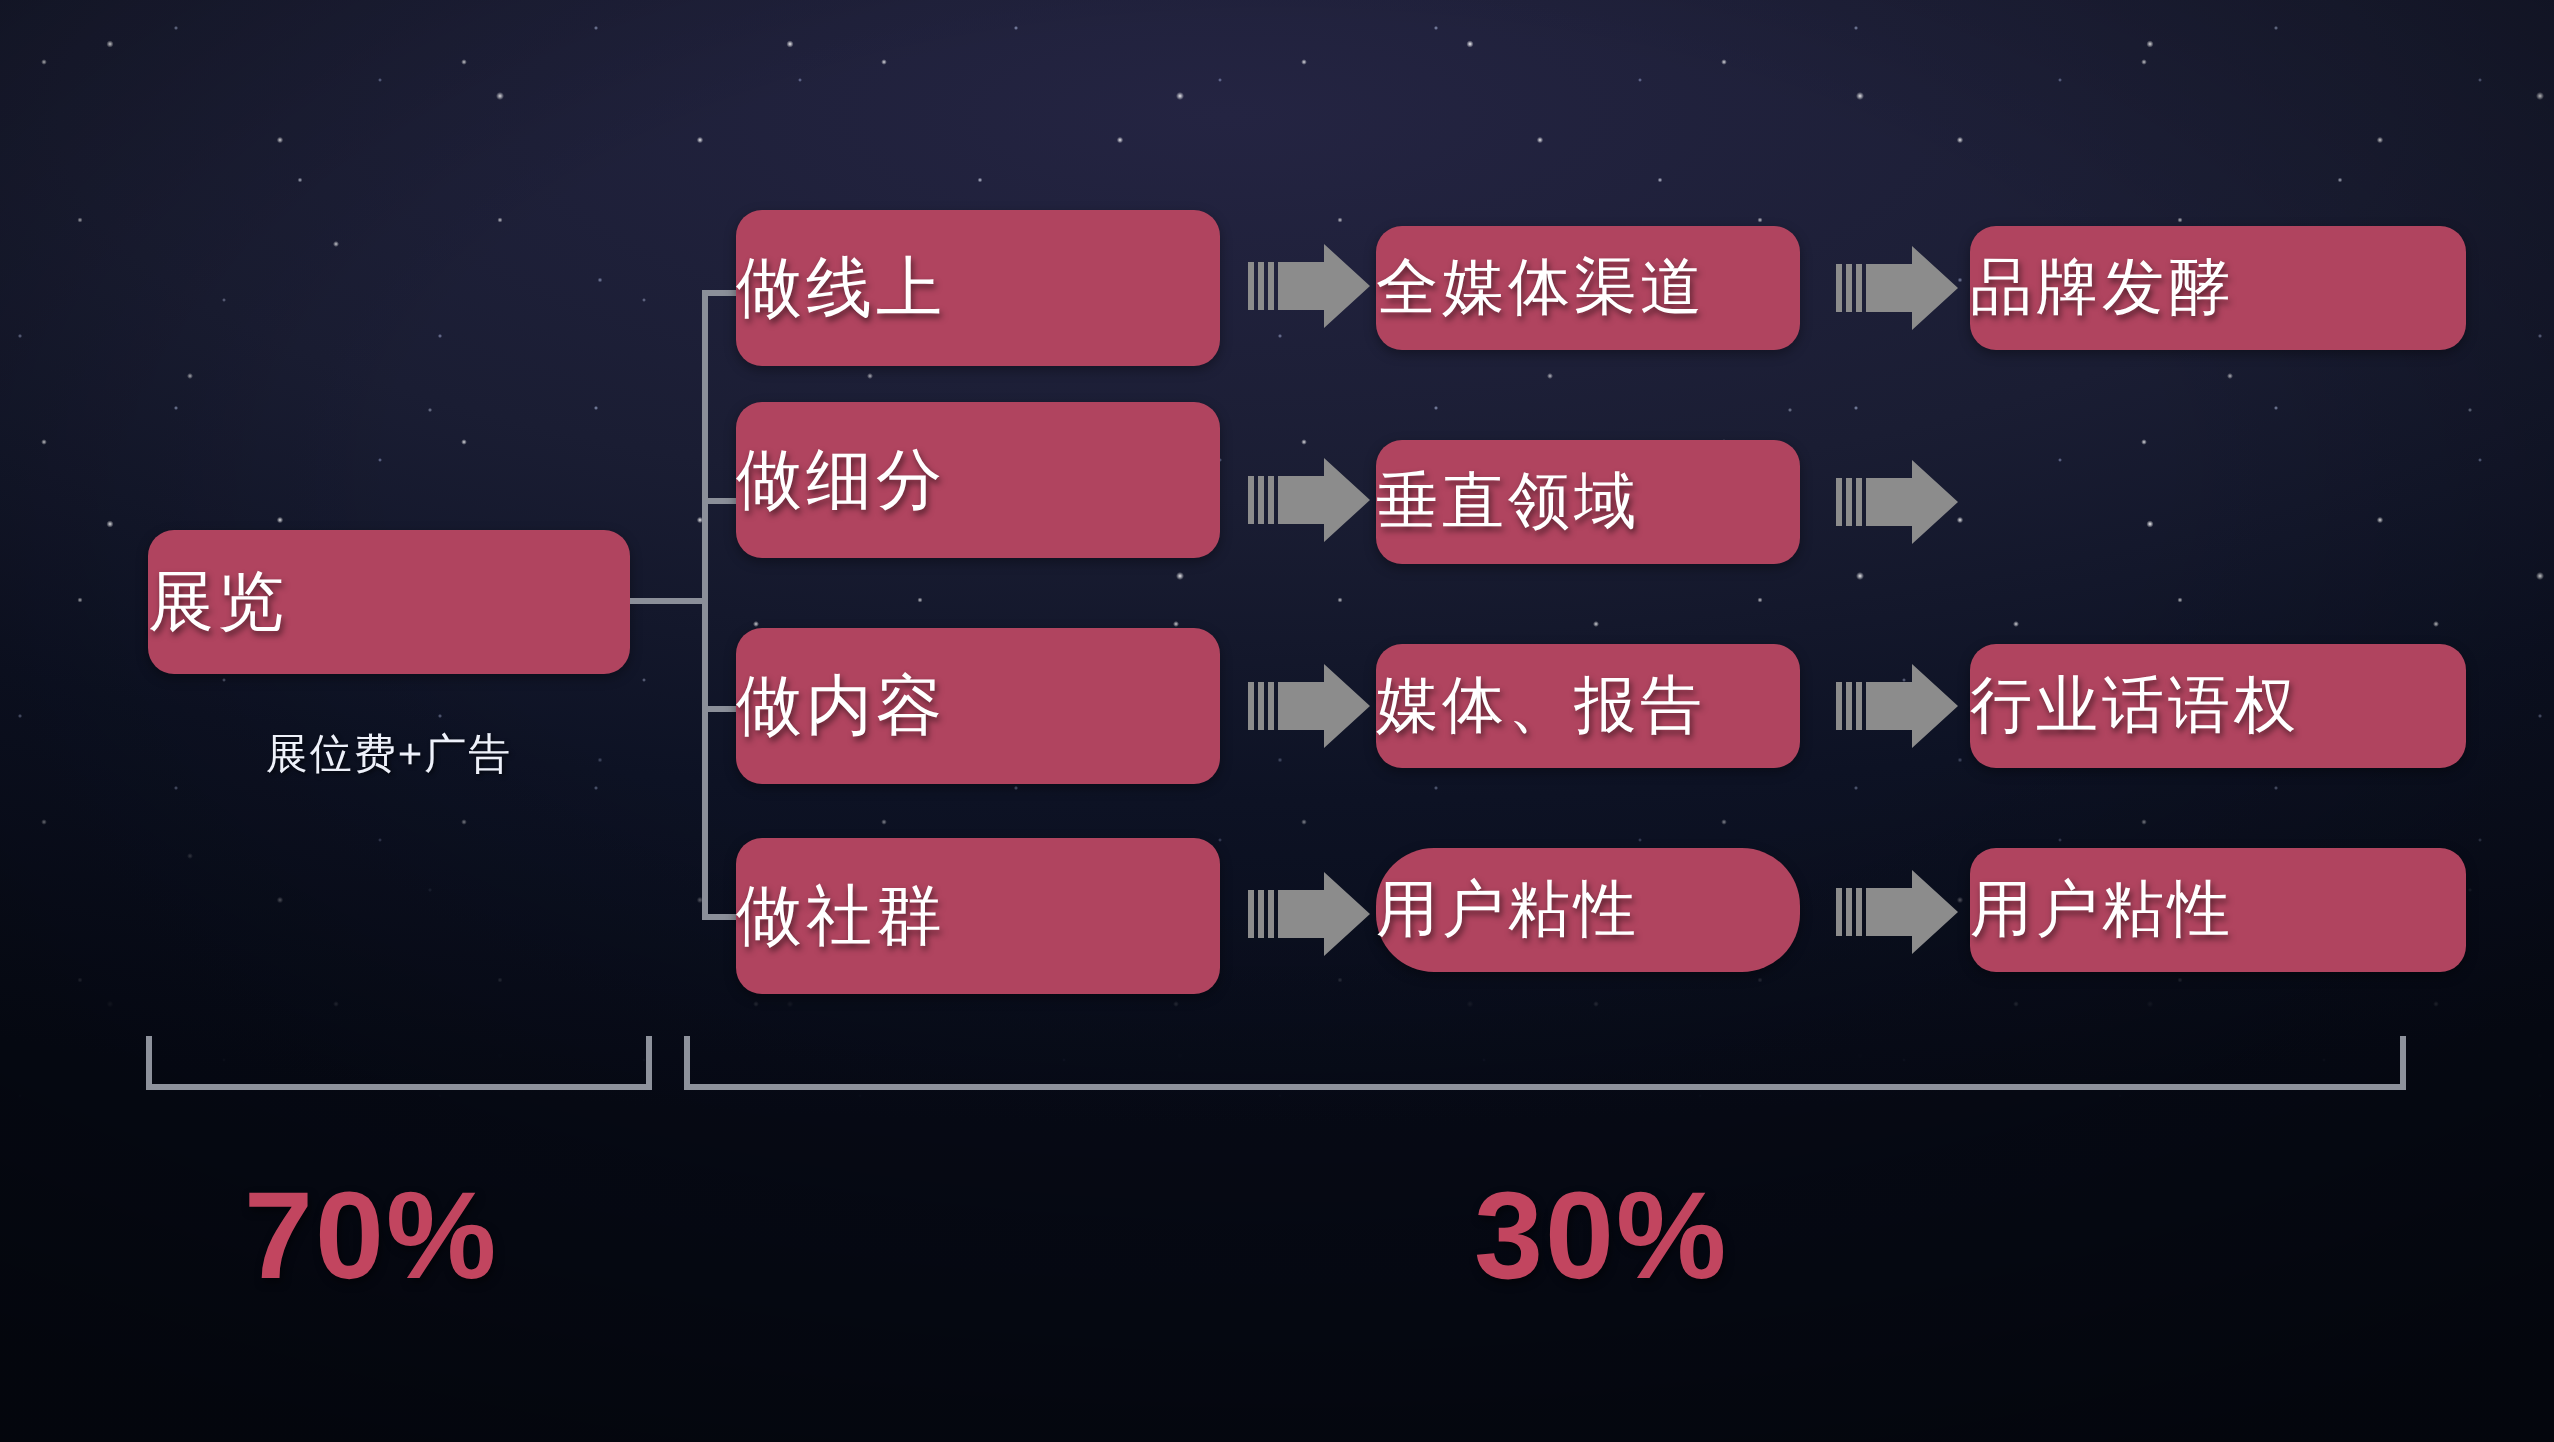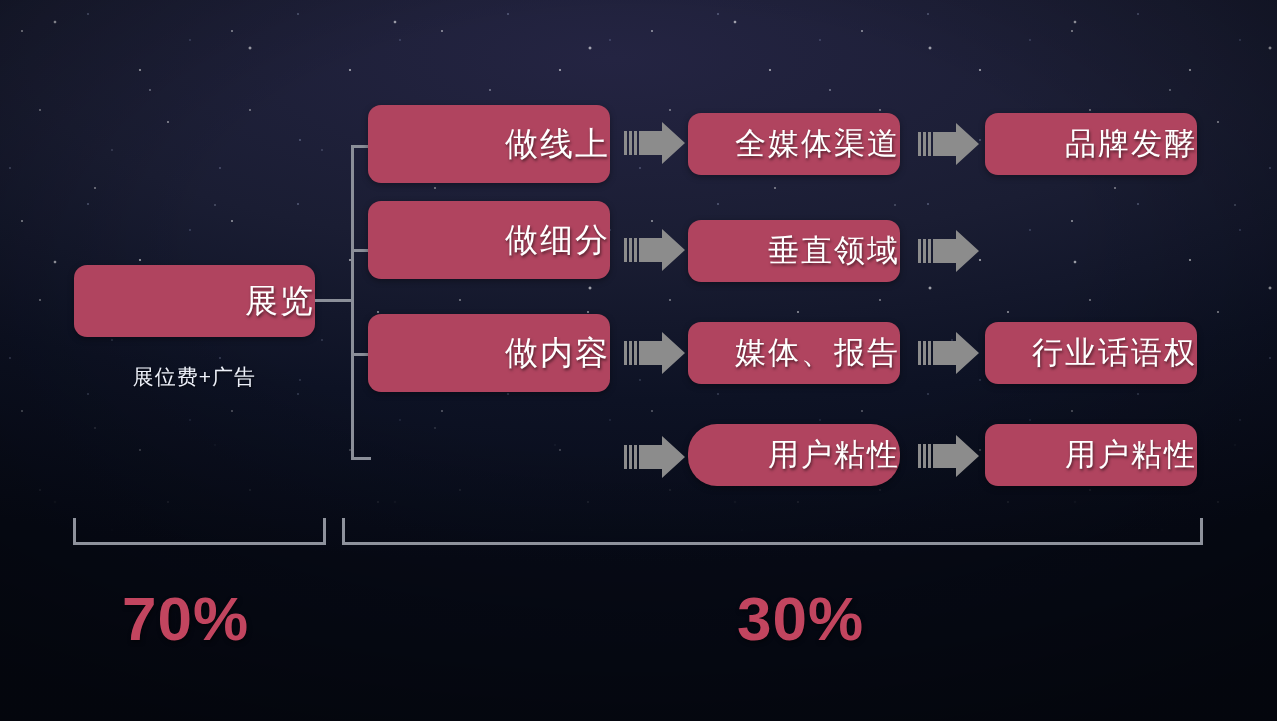--- a/index.html
+++ b/index.html
@@ -41,30 +41,30 @@
     background-size:340px 240px;background-repeat:repeat;
     -webkit-mask-image:linear-gradient(180deg,#000 0%,#000 42%,rgba(0,0,0,.2) 62%,transparent 74%);
             mask-image:linear-gradient(180deg,#000 0%,#000 42%,rgba(0,0,0,.2) 62%,transparent 74%);
   }
   .vignette{
     position:absolute;inset:0;pointer-events:none;
     background:radial-gradient(ellipse 85% 75% at 50% 32%, transparent 40%, rgba(0,0,0,.45) 100%);
   }
   
   .node{
-    position:absolute;display:flex;align-items:center;justify-content:flex-end;
+    position:absolute;display:flex;align-items:center;justify-content:flex-start;
     background:#b0445f;border-radius:13px;color:#fff;
     text-shadow:1px 2px 3px rgba(0,0,0,.55);
     letter-spacing:2px;white-space:nowrap;
     box-shadow:0 2px 6px rgba(0,0,0,.35);
   }
   .node.root{left:74px;top:265px;width:241px;height:72px;font-size:33px;}
   .node.c1{left:368px;width:242px;height:78px;font-size:33px;}
   .node.c2{left:688px;width:212px;height:62px;font-size:31px;}
-  .node.c3{left:985px;width:212px;height:62px;font-size:31px;}
+  .node.c3{left:985px;width:248px;height:62px;font-size:31px;}
   .root-sub{
     position:absolute;left:74px;top:363px;width:241px;text-align:center;
     color:#eef1fa;font-size:21px;letter-spacing:1px;white-space:nowrap;
     text-shadow:1px 1px 2px rgba(0,0,0,.6);
   }
   
   .conn{position:absolute;background:#8b8f99;}
   .conn.trunk{left:351px;top:147px;width:3px;height:312px;}
   .conn.stub{left:315px;top:299px;width:37px;height:3px;}
   .conn.branch{left:351px;width:20px;height:3px;}
@@ -169,20 +169,23 @@
       <rect x="0" y="9" width="3" height="24" fill="#8c8c8c"></rect>
       <rect x="5" y="9" width="3" height="24" fill="#8c8c8c"></rect>
       <rect x="10" y="9" width="3" height="24" fill="#8c8c8c"></rect>
       <path d="M15 9 H38 V0 L61 21 L38 42 V33 H15 Z" fill="#8c8c8c"></path>
     </svg>
   </div>
   <div class="node c3" style="top:322px;">
     <span>行业话语权</span>
   </div>
 
+  <div class="node c1" style="top:419px;">
+    <span>做社群</span>
+  </div>
   <div class="arrow" style="left:624px;top:436px;">
     <svg width="62" height="42" viewBox="0 0 62 42" aria-hidden="true">
       <rect x="0" y="9" width="3" height="24" fill="#8c8c8c"></rect>
       <rect x="5" y="9" width="3" height="24" fill="#8c8c8c"></rect>
       <rect x="10" y="9" width="3" height="24" fill="#8c8c8c"></rect>
       <path d="M15 9 H38 V0 L61 21 L38 42 V33 H15 Z" fill="#8c8c8c"></path>
     </svg>
   </div>
   <div class="node c2" style="top:424px;border-radius:29px;">
     <span>用户粘性</span>

